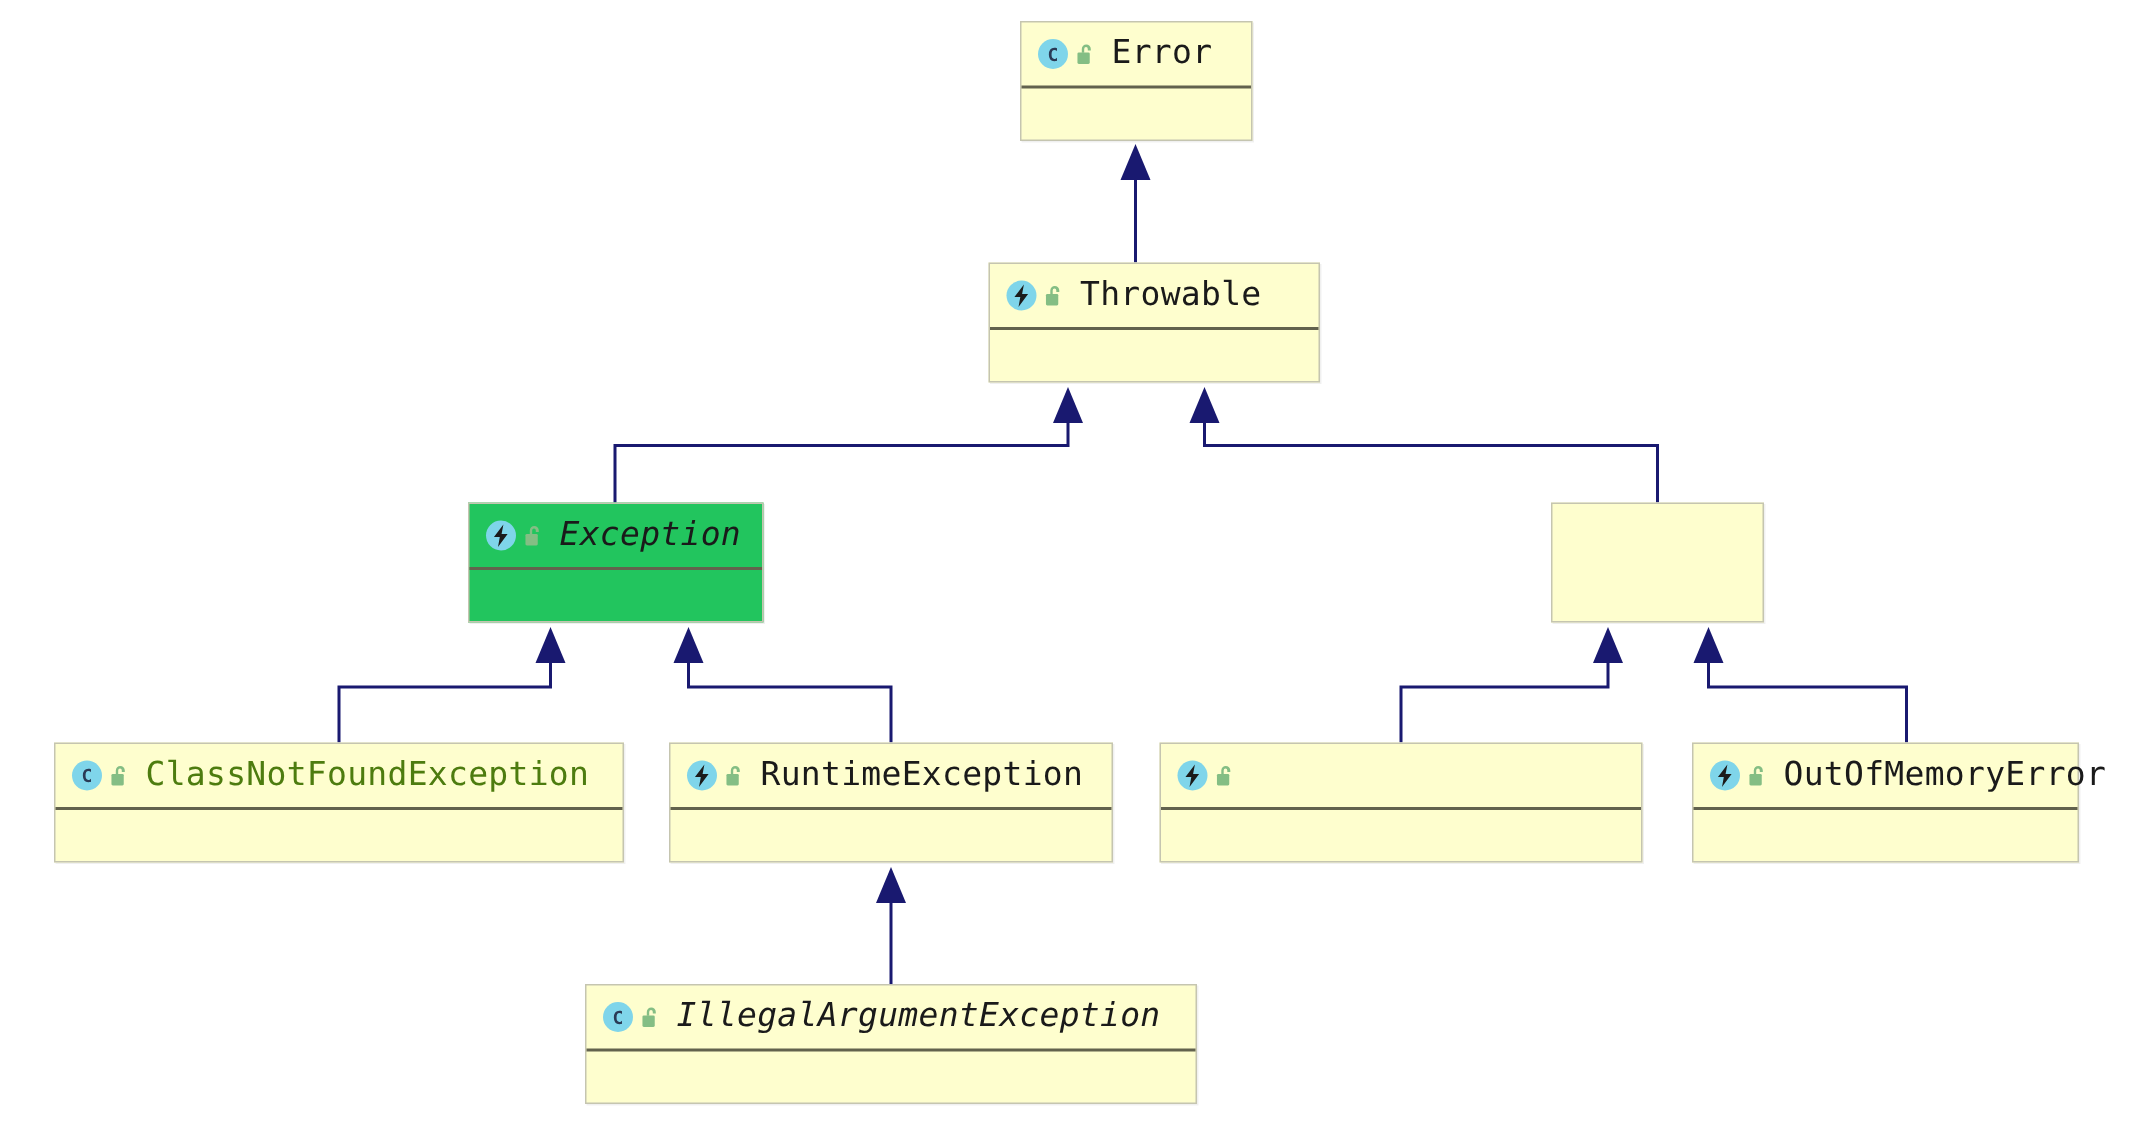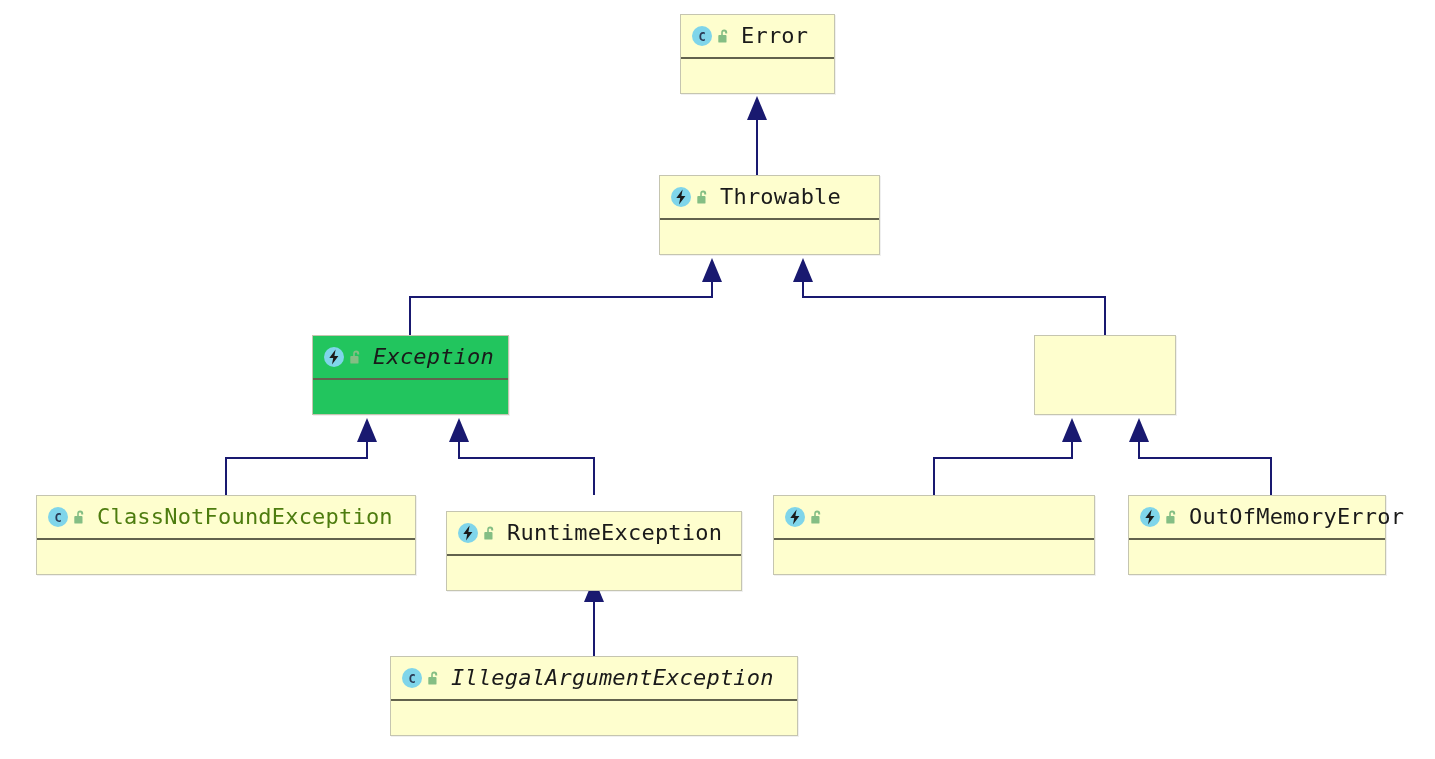--- a/index.html
+++ b/index.html
@@ -187,21 +187,21 @@
           <span class="icon-lock">
             <svg viewBox="0 0 15 16" width="15" height="16">
               <path d="M4.2 7.2 L4.2 4.6 A3.0 3.0 0 0 1 10.2 4.6 L10.2 5.6 L8.2 5.6 L8.2 4.6 A1.2 1.2 0 0 0 5.8 4.6 L5.8 7.2 Z" fill="#84BE84"></path>
               <rect x="1.3" y="7.0" width="8.2" height="7.6" rx="0.9" fill="#84BE84"></rect>
             </svg>
           </span>
           <span class="uml-title" style="color: #4d7c0f; text-align: center;">ClassNotFoundException</span>
         </div>
         <div class="uml-body"></div>
       </div>
-      <div class="uml-class" style="left: 446px; top: 495px; width: 296px; height: 80px; background: rgb(254, 254, 206); border-color: rgb(197, 197, 176); margin-top: 16px;">
+      <div class="uml-class" style="left: 446px; top: 495px; width: 296px; height: 80px; background: rgb(254, 254, 206); border-color: rgb(197, 197, 176);">
         <div class="uml-header" style="border-bottom-color: rgb(98, 98, 77);">
           <span class="icon-stereotype">
             <svg viewBox="0 0 22 22" width="22" height="22">
               <circle cx="11" cy="11" r="10" fill="#7FD5EA"></circle>
               <path d="M12.6 3.6 L6.3 12.0 L10.2 12.0 L9.0 18.6 L15.4 10.0 L11.4 10.0 Z" fill="#1B1B1B"></path>
             </svg>
           </span>
           <span class="icon-lock">
             <svg viewBox="0 0 15 16" width="15" height="16">
               <path d="M4.2 7.2 L4.2 4.6 A3.0 3.0 0 0 1 10.2 4.6 L10.2 5.6 L8.2 5.6 L8.2 4.6 A1.2 1.2 0 0 0 5.8 4.6 L5.8 7.2 Z" fill="#84BE84"></path>

